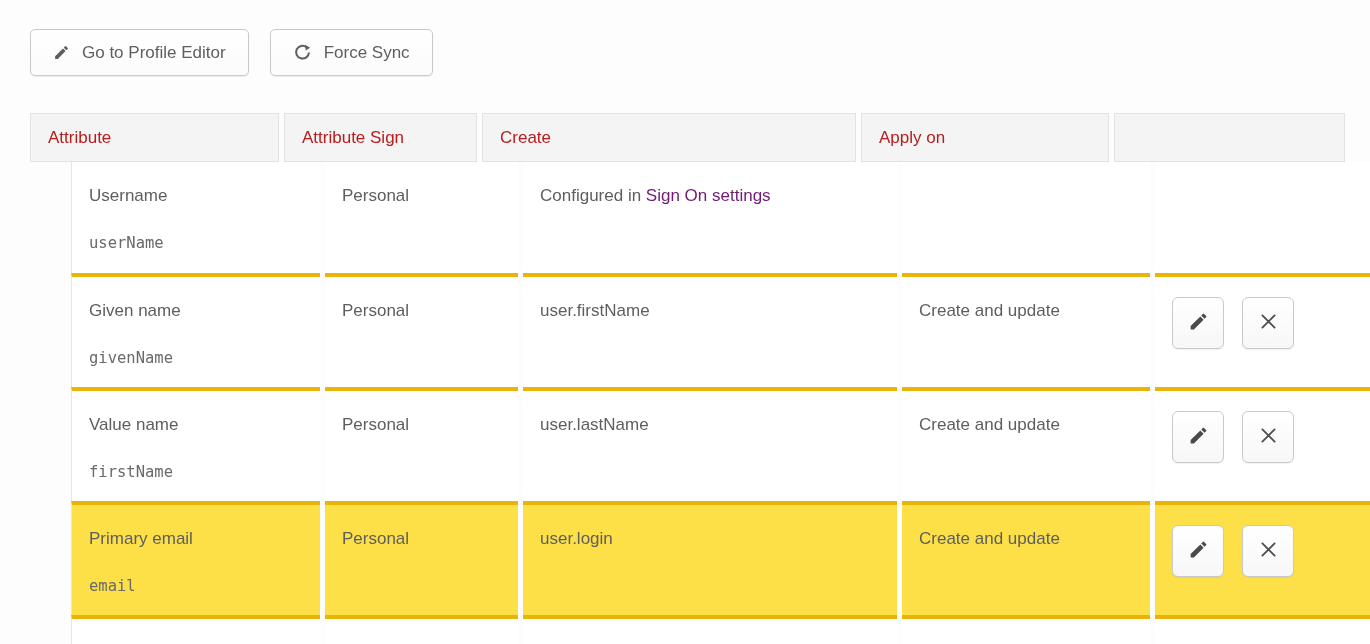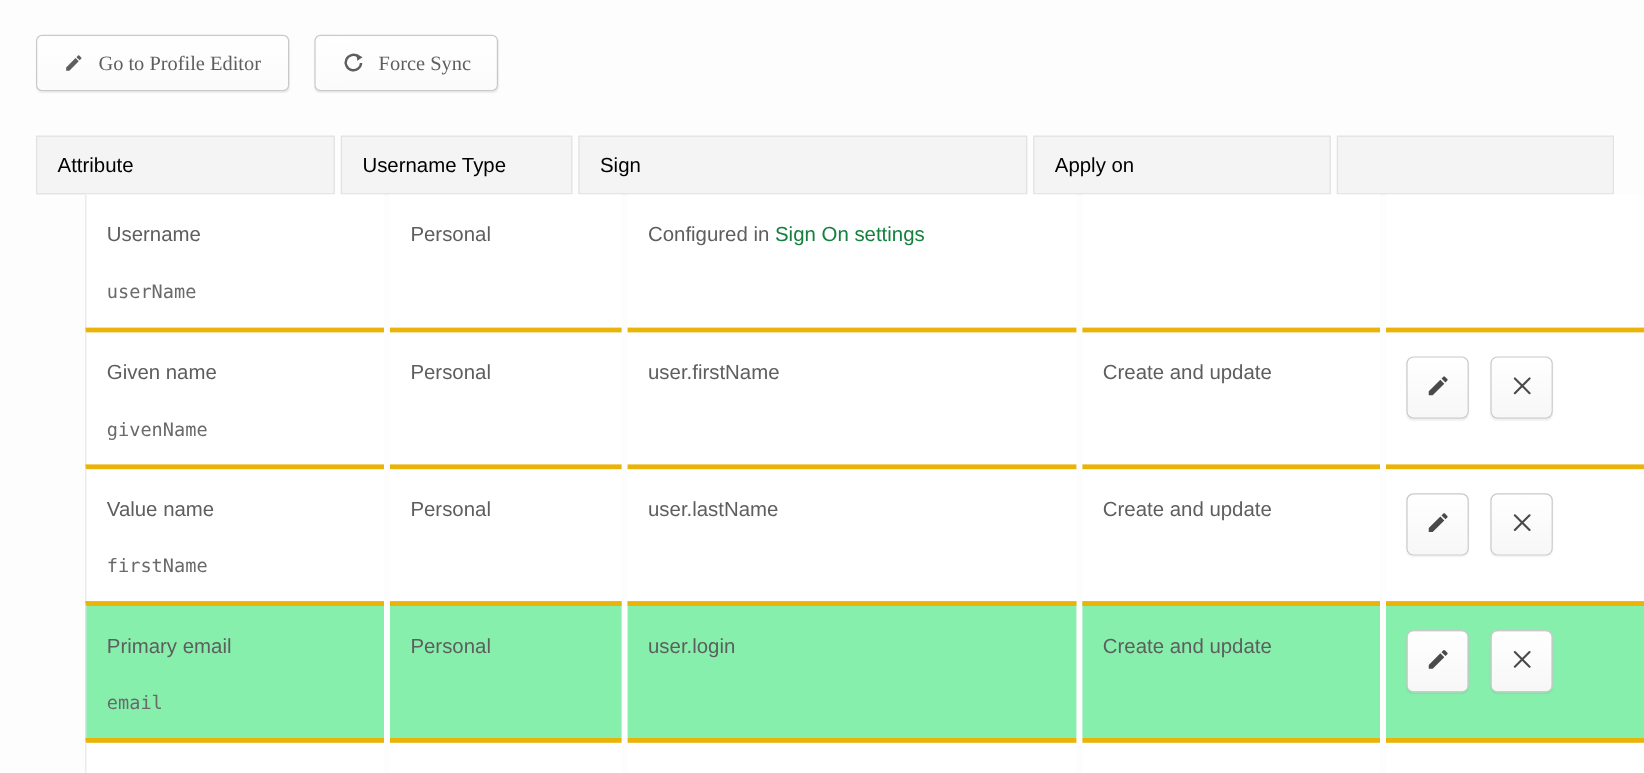--- a/index.html
+++ b/index.html
@@ -12,59 +12,59 @@
   }
 
   
   .toolbar { padding: 29px 0 0 30px; display: flex; gap: 21px; }
   .btn {
     display: inline-flex; align-items: center; gap: 12px;
     height: 47px; padding: 0 22px;
     background: linear-gradient(#ffffff, #fbfbfb);
     border: 1px solid #c9c9c9; border-radius: 5px;
     box-shadow: 0 1px 1px rgba(0,0,0,0.07);
-    font-family: Liberation Serif, serif;
+    font-family: Liberation Sans, sans-serif;
     font-size: 17px; color: #5e5e5e; cursor: pointer;
   }
   .btn svg { display: block; }
 
   
   .attr-table { margin: 37px 0 0 30px; width: 1315px; }
   .grid-row {
     display: grid;
     grid-template-columns: 249px 193px 374px 248px 231px;
     column-gap: 5px;
   }
   .th {
     background: #f4f4f4;
     border: 1px solid #e2e2e2;
     height: 49px;
     display: flex; align-items: center;
     padding: 0 17px;
-    font-size: 17px; color: #000000;
+    font-size: 17px; color: #b91c1c;
   }
   .body-row { min-height: 111px; padding-left: 41px; }
   .body-row.partial { min-height: 80px; }
   .td {
     background: #ffffff;
     border-top: 4px solid #eab308;
     padding: 23px 17px 18px;
     font-size: 17px; line-height: 22px;
   }
   .body-row.first .td { border-top: none; }
   .td:first-child { border-left: 1px solid #e6e6e6; }
   .td:last-child  { border-right: 1px solid #e6e6e6; }
-  .body-row.highlight .td { background: #86efac; }
+  .body-row.highlight .td { background: #fde047; }
 
   .attr-primary { margin: 0 0 25px 0; }
   .attr-code {
     font-family: "DejaVu Sans Mono", monospace;
     font-size: 15.5px; color: #6a6a6a;
   }
-  .link { color: #15803d; text-decoration: none; cursor: pointer; }
+  .link { color: #701a75; text-decoration: none; cursor: pointer; }
 
   .col-actions { padding-top: 20px; }
   .actions { display: flex; gap: 18px; }
   .icon-btn {
     width: 52px; height: 52px;
     border: 1px solid #c9c9c9; border-radius: 6px;
     background: linear-gradient(#ffffff, #f7f7f7);
     box-shadow: 0 1px 1px rgba(0,0,0,0.06);
     display: flex; align-items: center; justify-content: center;
     padding: 0; cursor: pointer;
@@ -90,22 +90,22 @@
         </svg>
     </span>
     <span>Force Sync</span>
   </button>
 </div>
 
 <div class="attr-table">
 
   <div class="grid-row">
     <div class="th">Attribute</div>
-    <div class="th">Username Type</div>
-    <div class="th">Sign</div>
+    <div class="th">Attribute Sign</div>
+    <div class="th">Create</div>
     <div class="th">Apply on</div>
     <div class="th"></div>
   </div>
 
   <div class="grid-row body-row first">
     <div class="td">
       <div class="attr-primary">Username</div>
       <div class="attr-code">userName</div>
     </div>
     <div class="td">Personal</div>

